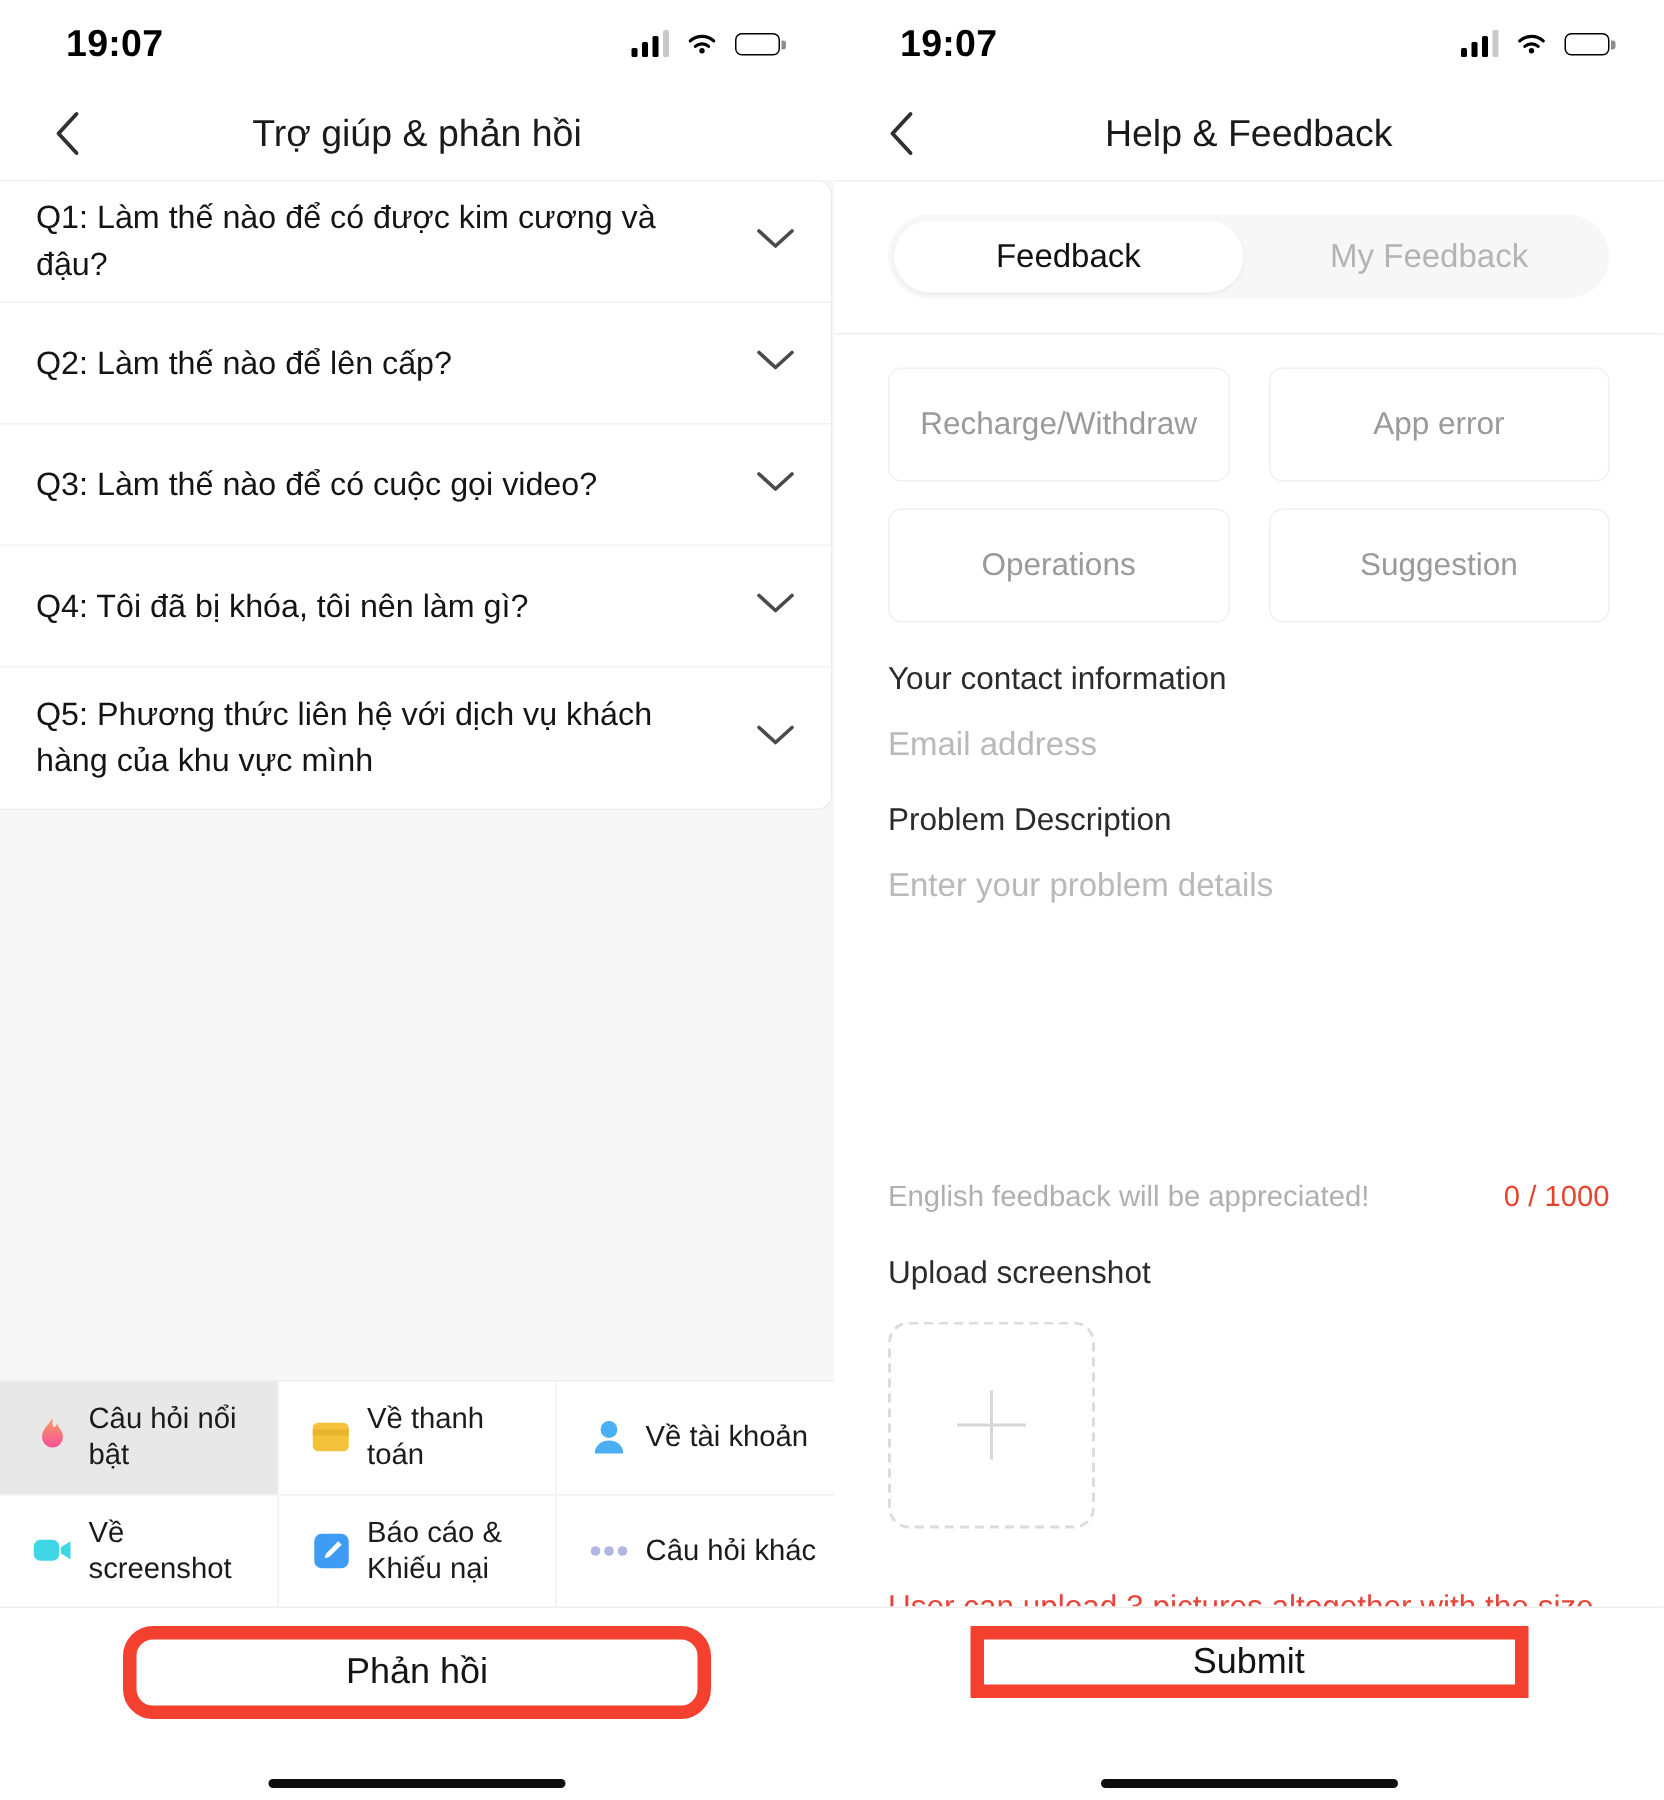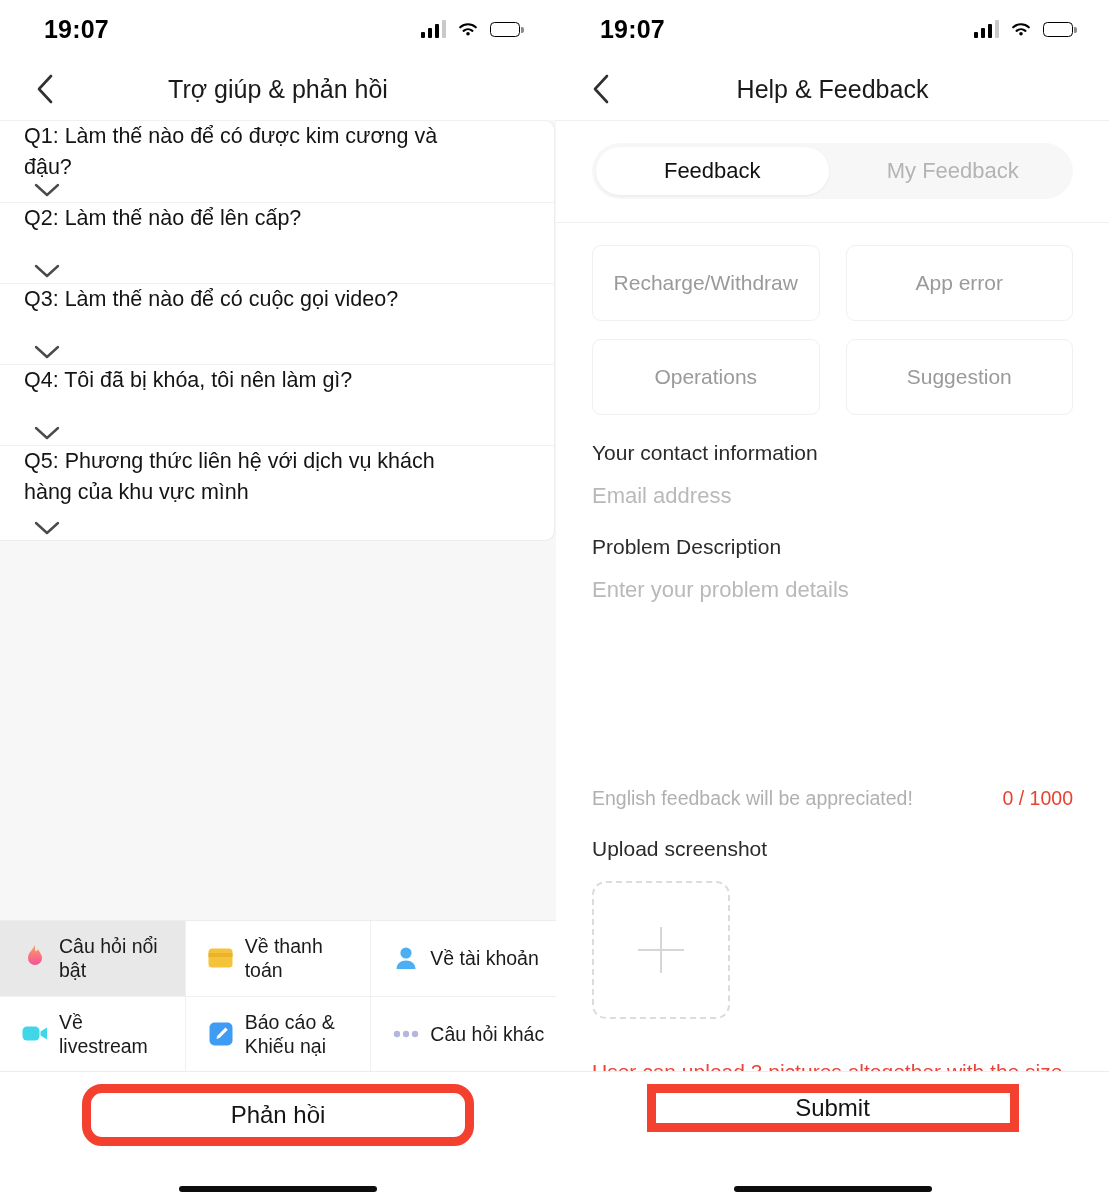--- a/index.html
+++ b/index.html
@@ -53,24 +53,23 @@
   
   .faq-card {
     margin: 0 0 0 0; background: #fff;
     border-top: 1px solid #f0f0f0;
     border-right: 1px solid #ececec;
     border-bottom: 1px solid #ececec;
     border-top-right-radius: 10px; border-bottom-right-radius: 10px;
     width: 555px;
   }
   .faq-row {
-    display: flex; align-items: flex-start; justify-content: space-between;
+    display: flex; align-items: center; justify-content: space-between;
     padding: 0 24px 0 24px; min-height: 81px;
     border-bottom: 1px solid #f2f2f2;
-    flex-direction: column;
   }
   .faq-row:last-child { border-bottom: none; min-height: 94px; }
   .faq-q { font-size: 21.5px; color: #141414; line-height: 1.42; max-width: 452px; }
   .chev { flex: 0 0 auto; margin-left: 10px; }
 
   .left-filler { background: #f7f7f7; position: absolute; left: 0; right: 0; }
 
   
   .catgrid {
     position: absolute; left: 0; bottom: 129px; width: 556px;
@@ -273,21 +272,21 @@
         </div>
       </div>
       <div class="catrow">
         <div class="cat">
           <span class="cat-ico">
             <svg width="26" height="17" viewBox="0 0 26 17">
               <rect x="0.5" y="1.5" width="17" height="14" rx="4.5" fill="#3fd7e8"></rect>
               <path d="M18.5 6.5 L25 2.5 L25 14.5 L18.5 10.5z" fill="#3fd7e8"></path>
             </svg>
           </span>
-          <span class="cat-label">Về livestream</span>
+          <span class="cat-label">Về screenshot</span>
         </div>
         <div class="cat">
           <span class="cat-ico">
             <svg width="24" height="24" viewBox="0 0 24 24">
               <rect x="0.5" y="0.5" width="23" height="23" rx="5" fill="#3f9cf4"></rect>
               <path d="M16.5 5.5 L18.8 7.8 L10.5 16 L7.4 16.9 L8.3 13.8z" fill="#ffffff"></path>
             </svg>
           </span>
           <span class="cat-label">Báo cáo &amp; Khiếu nại</span>
         </div>

